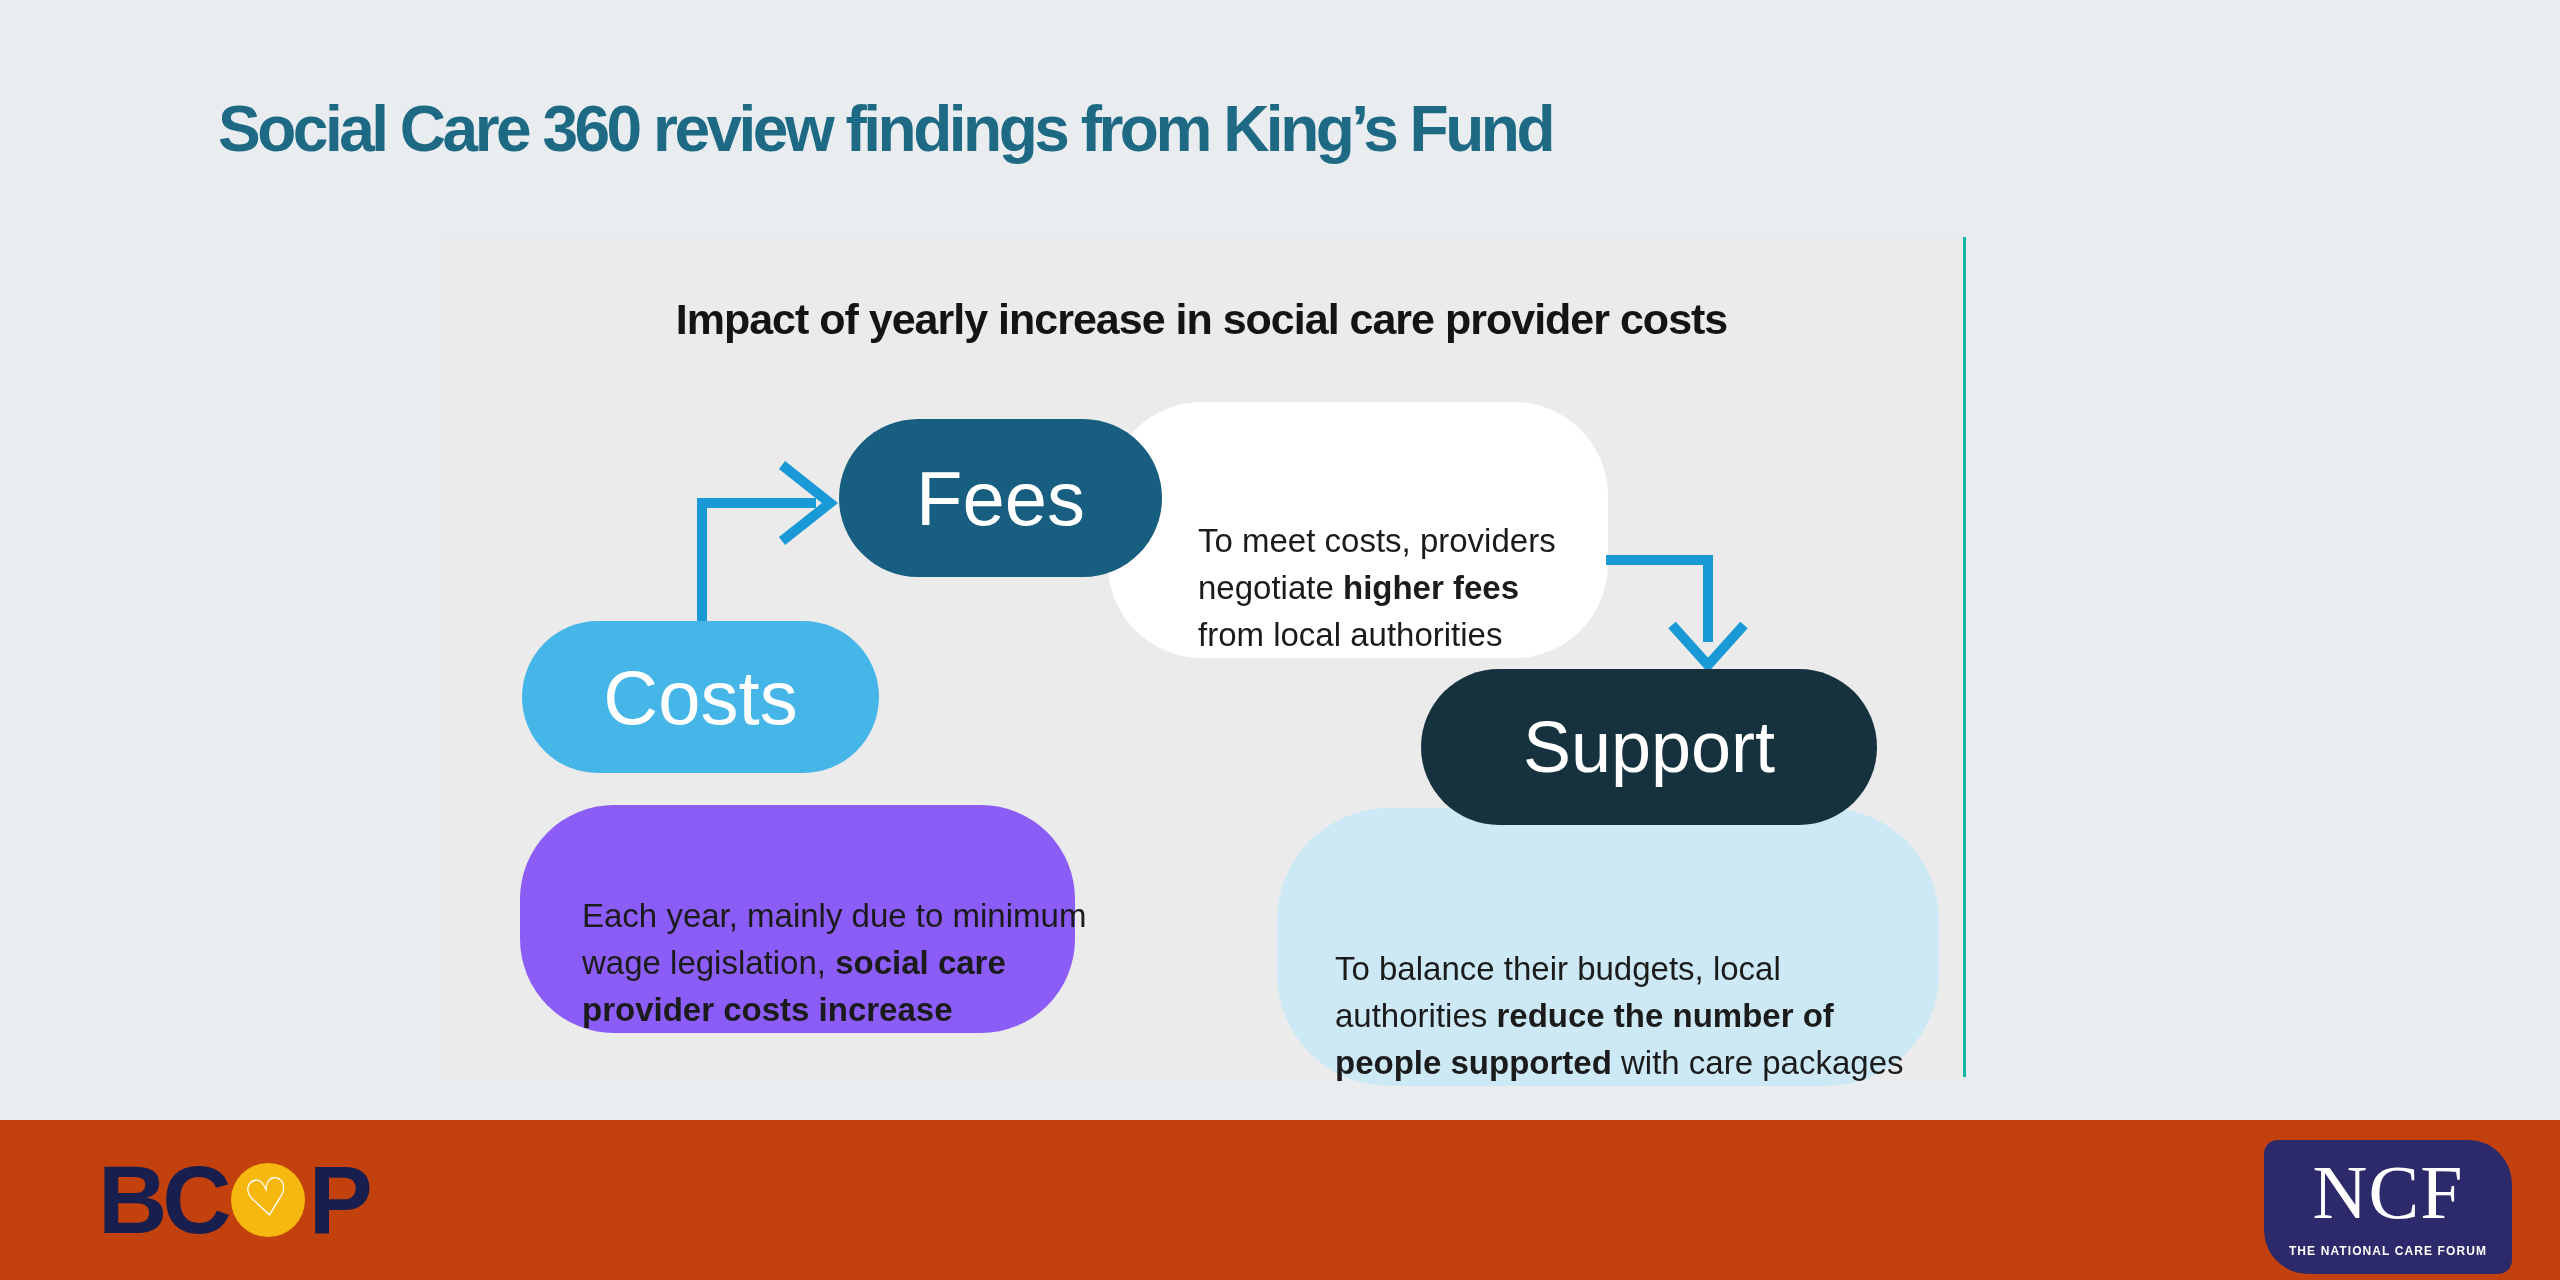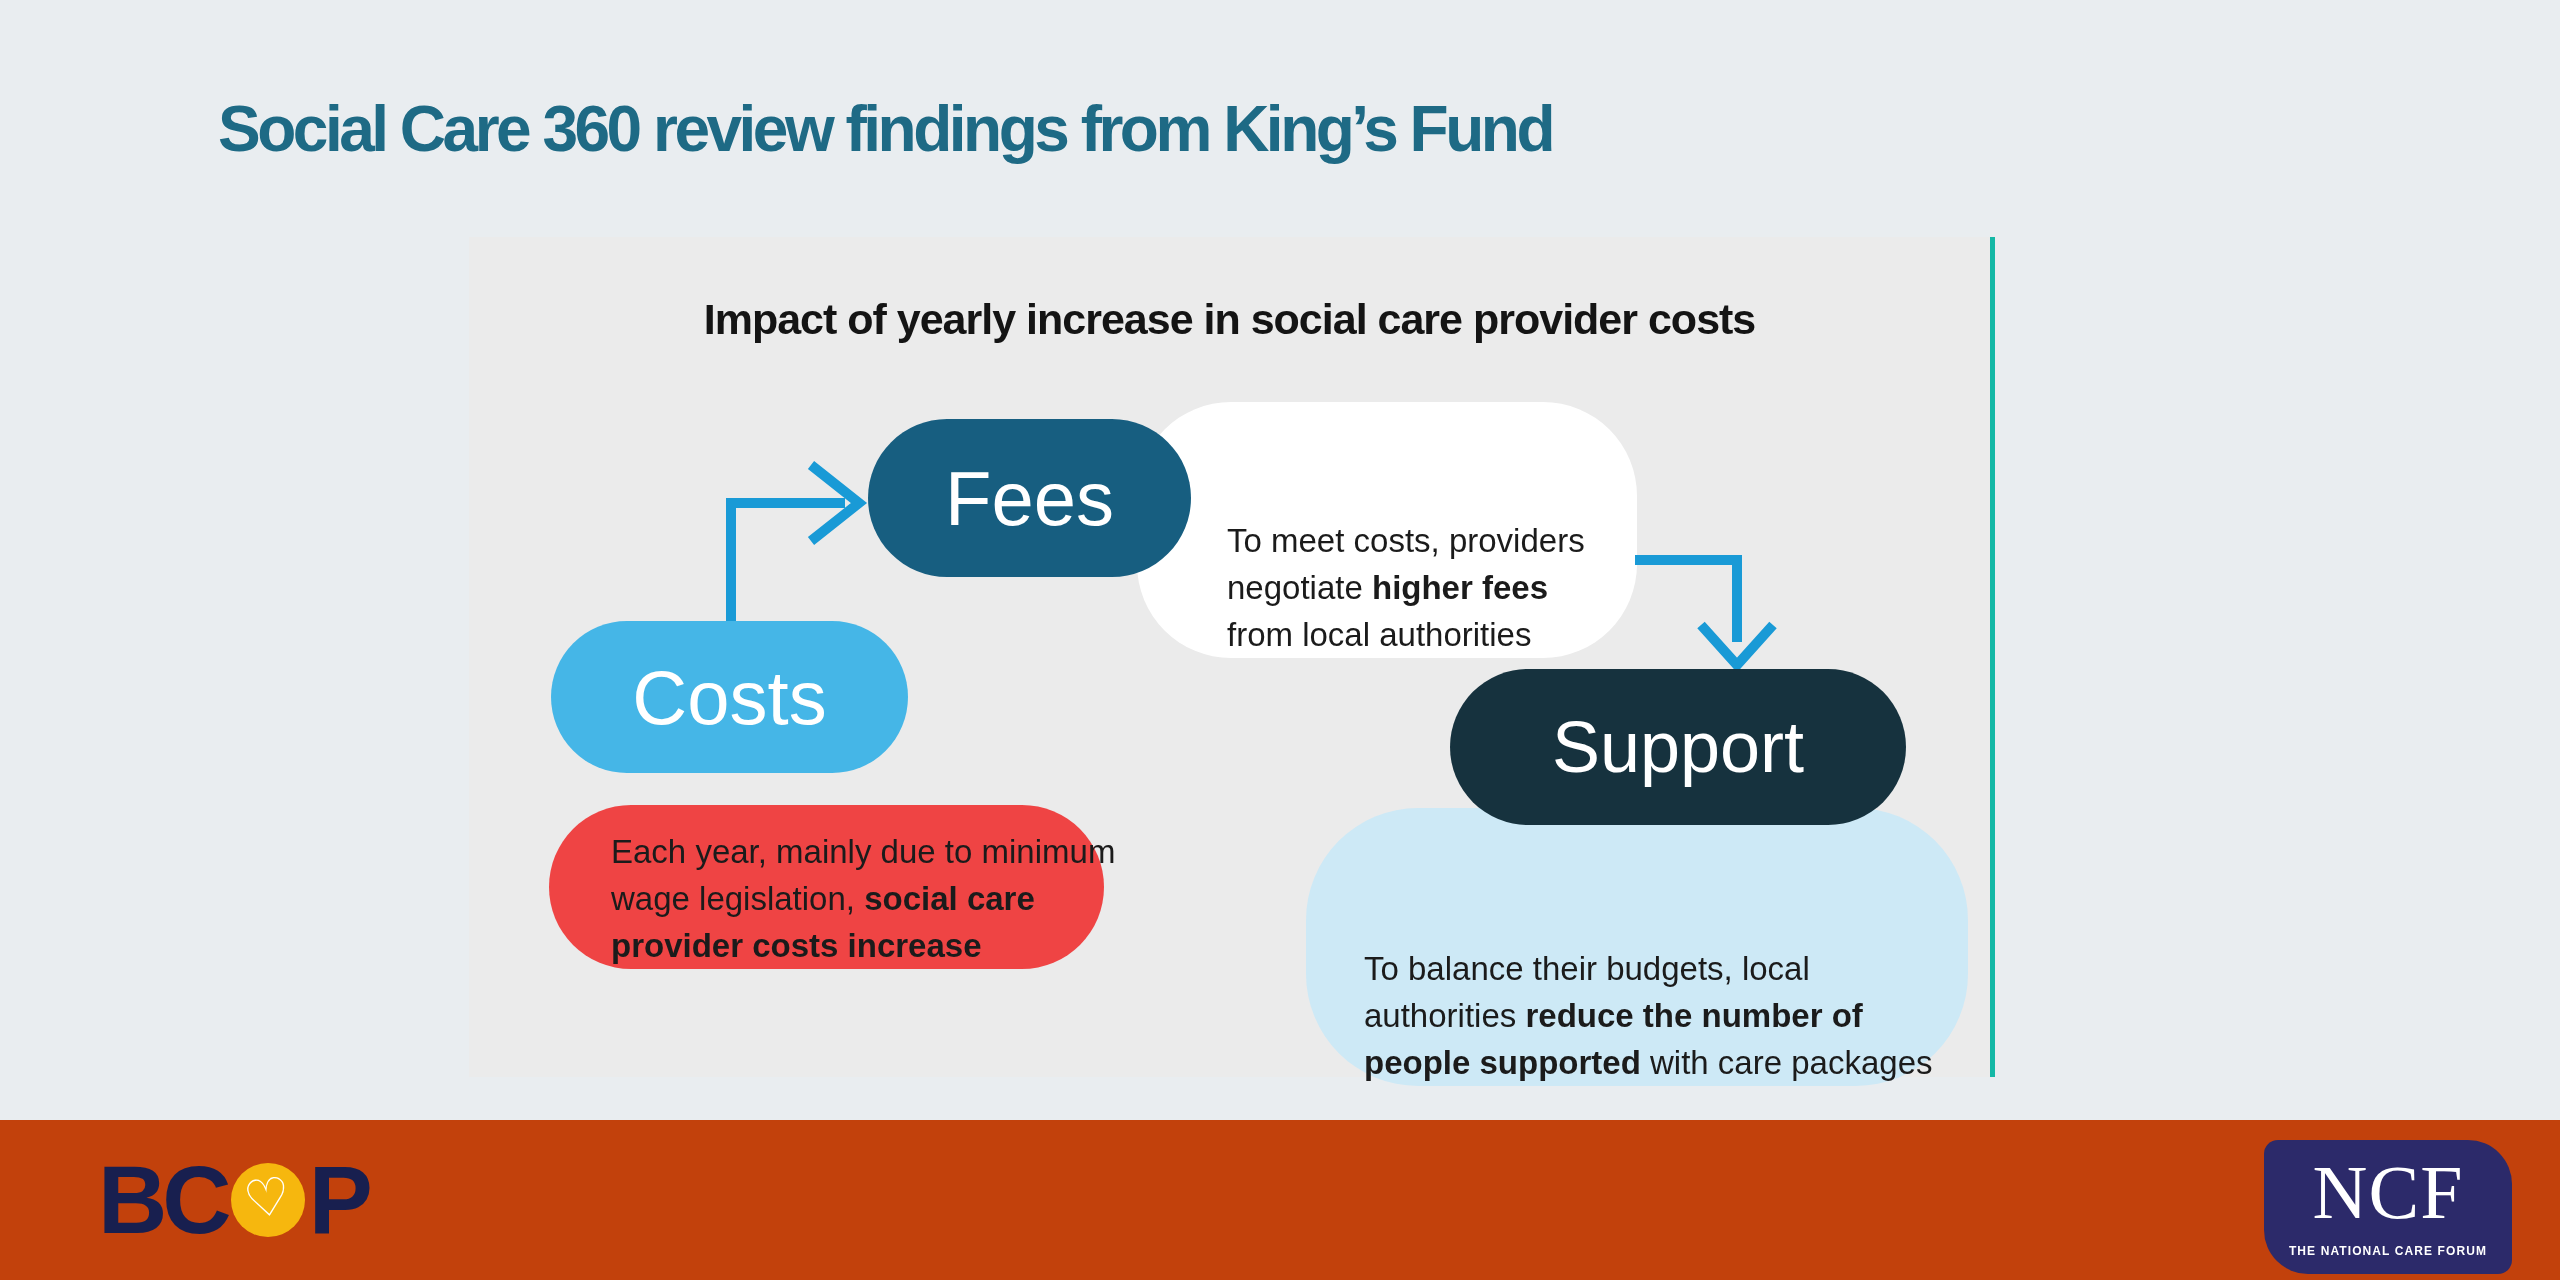--- a/index.html
+++ b/index.html
@@ -26,23 +26,23 @@
   }
   .page{position:absolute;inset:0;}
 
   .title{
     position:absolute;left:190px;top:92px;
     font-size:64px;font-weight:700;letter-spacing:-3.5px;
     color:var(--title);white-space:nowrap;margin-left:28px;
   }
 
   .panel{
-    position:absolute;left:469px;top:237px;width:1526px;height:840px;
+    position:absolute;left:440px;top:237px;width:1526px;height:840px;
     background:var(--panel_bg);
-    border-right:5px solid #14b8a6;
+    border-right:3px solid #14b8a6;
   }
   .panel-heading{
     position:absolute;top:58px;left:0;width:100%;
     text-align:center;font-size:43px;font-weight:700;letter-spacing:-1px;
     color:#141414;white-space:nowrap;
   }
 
   .pill{
     position:absolute;display:flex;align-items:center;justify-content:center;
     color:#fff;font-weight:400;z-index:3;
@@ -51,21 +51,21 @@
   .pill-costs{left:82px;top:384px;width:357px;height:152px;border-radius:77px;background:var(--costs_pill);font-size:76px;}
   .pill-support{left:981px;top:432px;width:456px;height:156px;border-radius:79px;background:var(--support_pill);font-size:72px;}
 
   .tbox{
     position:absolute;display:flex;flex-direction:column;justify-content:flex-end;
     z-index:1;color:var(--text_dark);
   }
   .tbox .tline{font-size:33px;line-height:47px;white-space:nowrap;font-weight:400;}
   .tbox .tline .b{font-weight:700;}
   .box-fees{left:668px;top:165px;width:500px;height:256px;border-radius:94px;background:#ffffff;padding-left:90px;}
-  .box-costs{left:80px;top:568px;width:555px;height:164px;border-radius:94px;background:#ef4444;padding-left:62px;}
+  .box-costs{left:80px;top:568px;width:555px;height:228px;border-radius:94px;background:#8b5cf6;padding-left:62px;}
   .box-support{left:837px;top:571px;width:662px;height:278px;border-radius:112px;background:var(--support_box);padding-left:58px;padding-top:10px;}
 
   .arrows{position:absolute;left:0;top:0;width:1526px;height:840px;z-index:2;pointer-events:none;}
   .arrows path{stroke:var(--arrow);stroke-width:10;fill:none;stroke-linejoin:miter;}
 
   .footer{
     position:absolute;left:0;top:1120px;width:2560px;height:204px;background:#c2410c;
   }
   .bcop{
     position:absolute;left:98px;top:26px;height:108px;

